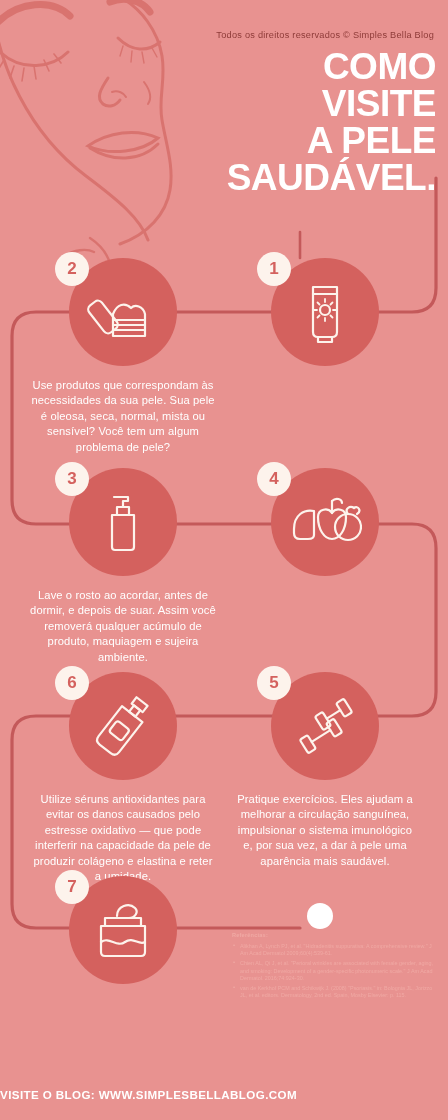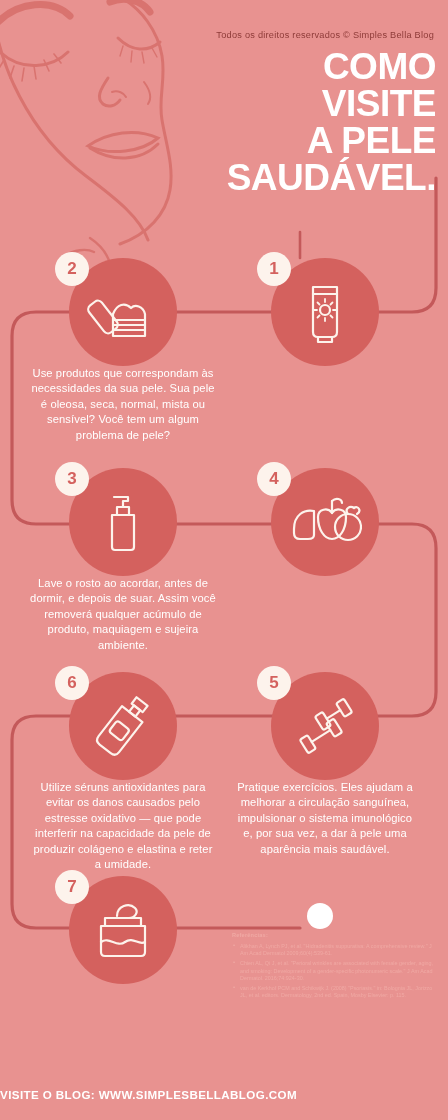--- a/index.html
+++ b/index.html
@@ -38,21 +38,21 @@
   }
   .disc svg{display:block;}
   .badge{
     position:absolute;width:34px;height:34px;border-radius:50%;
     background:#fdf3ec;color:#d4615e;
     font-size:17px;font-weight:bold;
     display:flex;align-items:center;justify-content:center;
     top:-6px;left:-14px;z-index:3;
   }
   .desc{
-    margin-top:0;text-align:center;color:#ffffff;
+    margin-top:12px;text-align:center;color:#ffffff;
     font-size:11.2px;line-height:15.4px;letter-spacing:.1px;
   }
 
   
   .s1{left:232px;top:258px;}
   .s2{left:30px;top:258px;}
   .s3{left:30px;top:468px;}
   .s4{left:232px;top:468px;}
   .s5{left:232px;top:672px;}
   .s6{left:30px;top:672px;}

